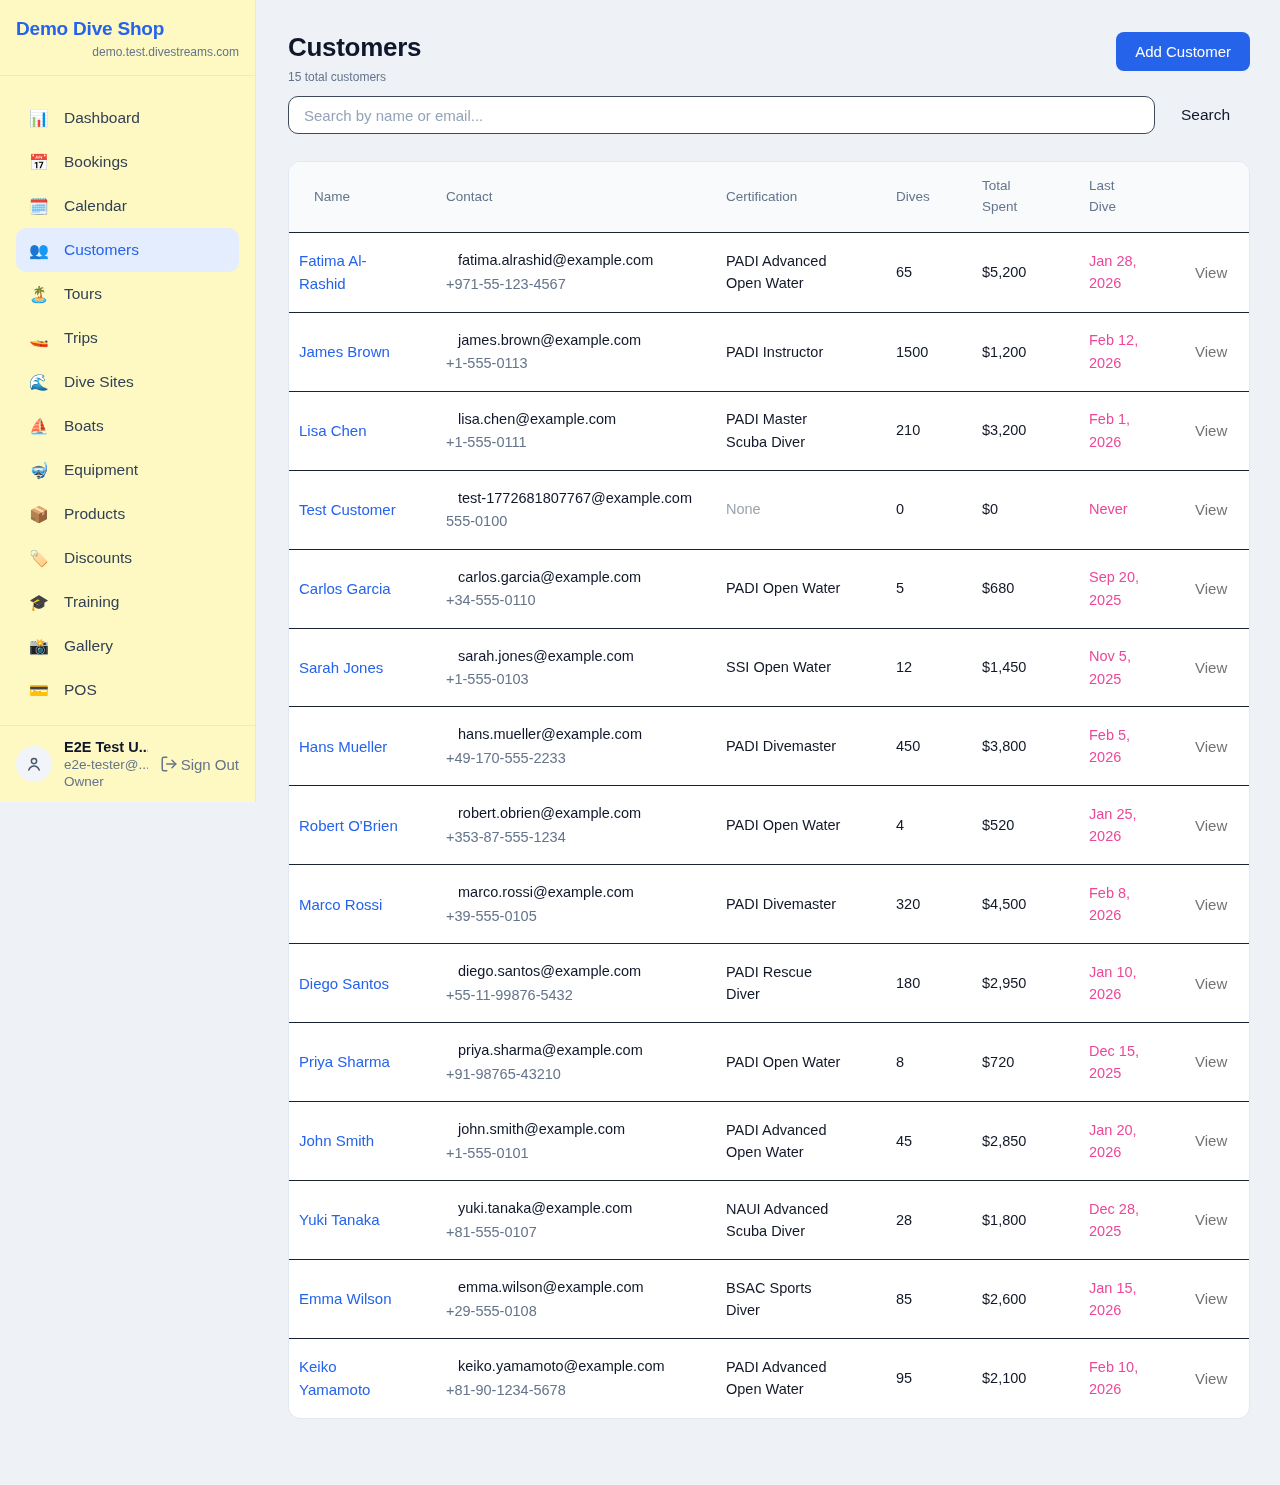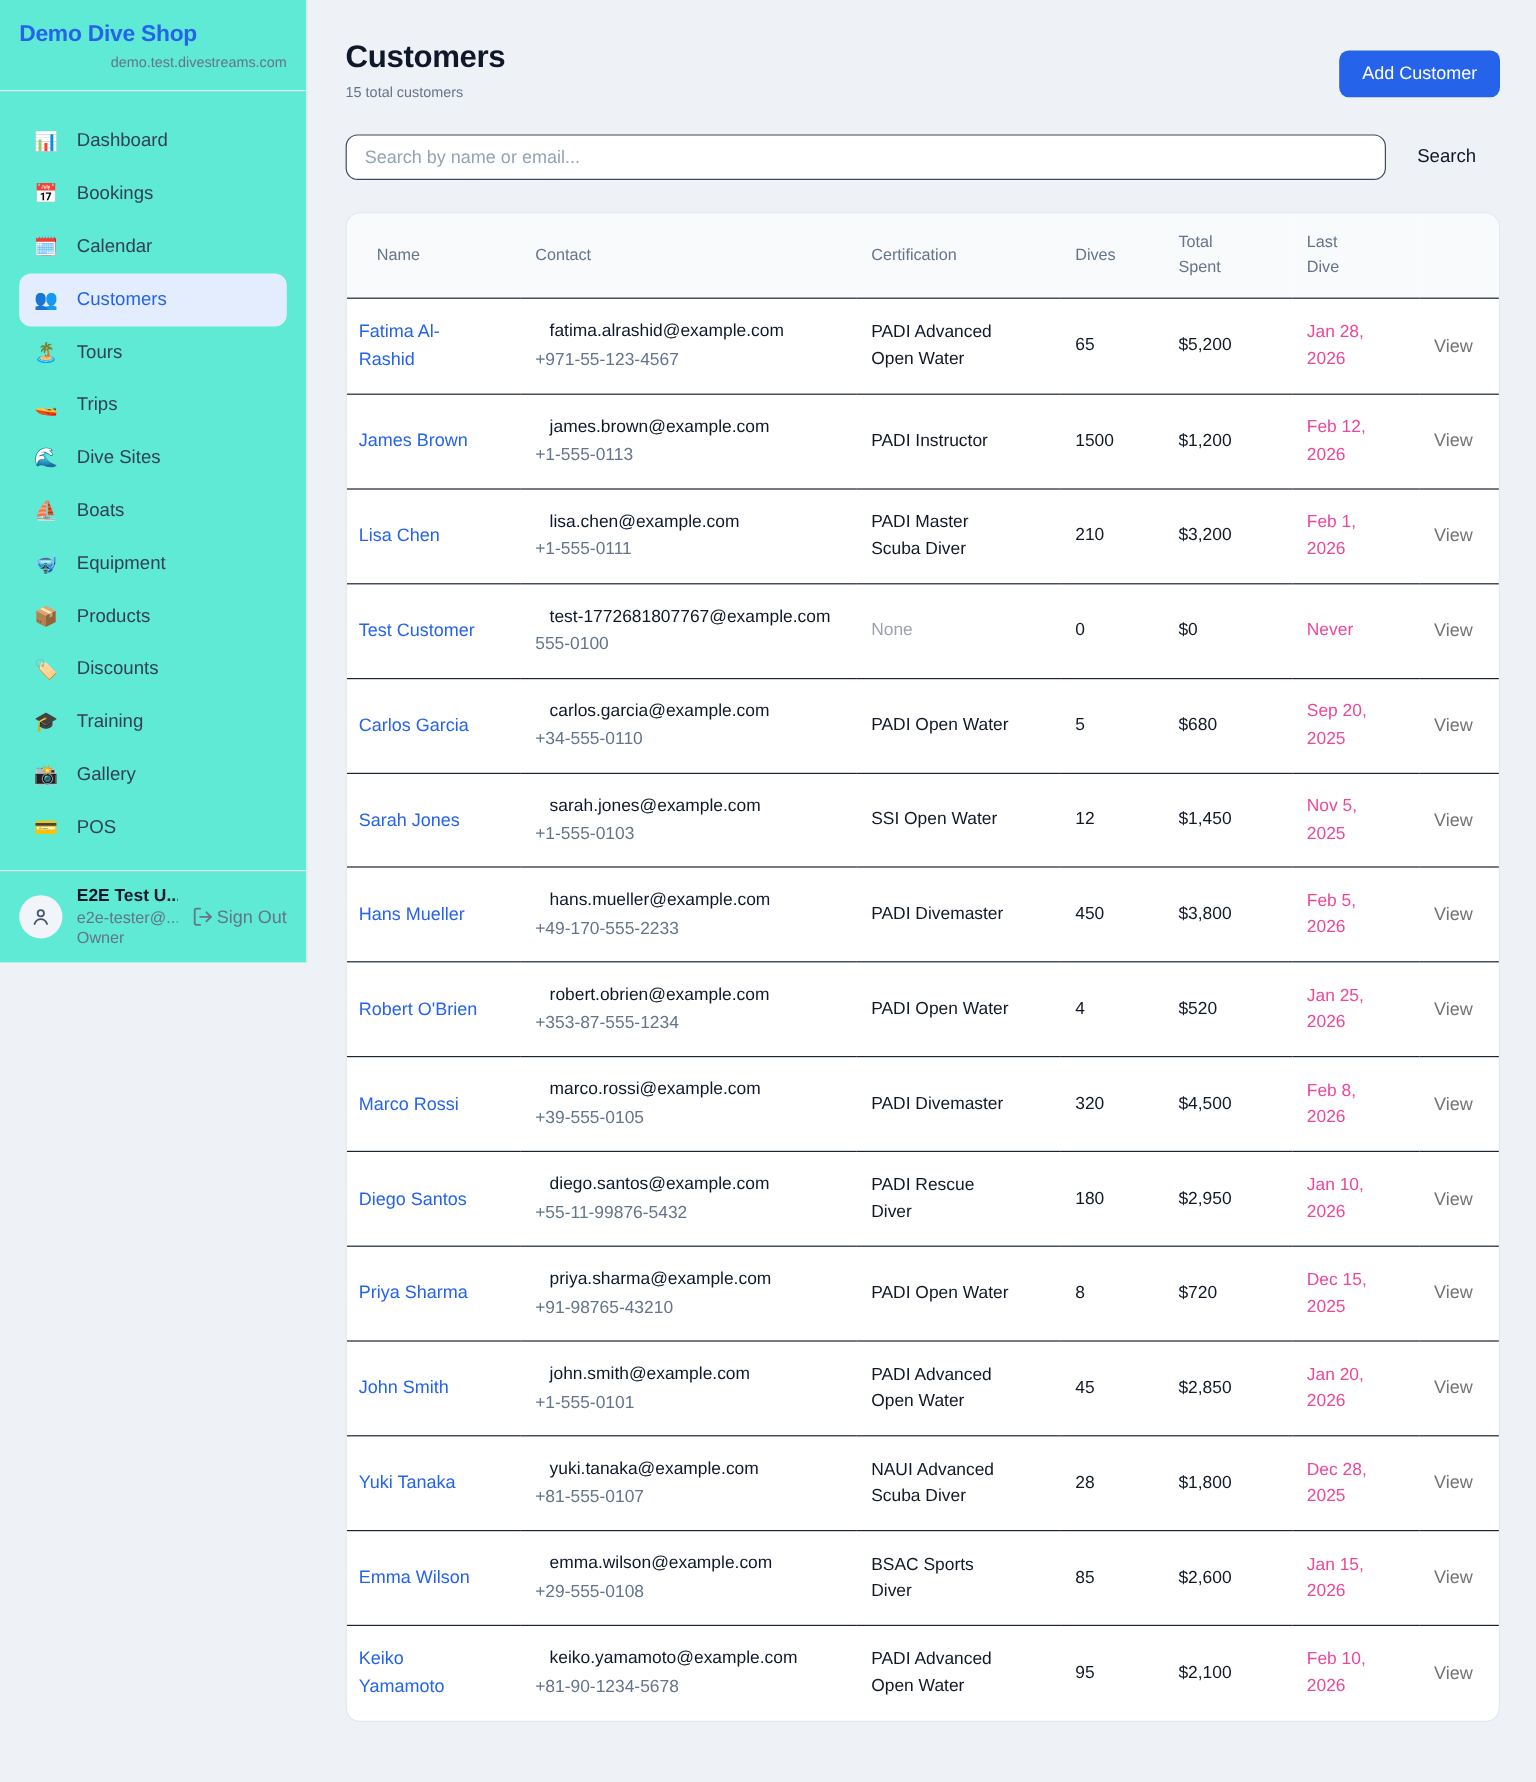--- a/index.html
+++ b/index.html
@@ -11,21 +11,21 @@
     min-height: 1485px;
     position: relative;
   }
 
   
   .sidebar {
     position: absolute;
     left: 0; top: 0;
     width: 256px;
     height: 802px;
-    background: #5eead4;
+    background: #fef9c3;
     border-right: 1px solid #e2e8f0;
     display: flex;
     flex-direction: column;
   }
   .sidebar-header {
     padding: 18px 16px 16px 16px;
     border-bottom: 1px solid #e2e8f0;
   }
   .shop-name {
     font-size: 19px;
@@ -119,24 +119,23 @@
   .btn-primary {
     background: #2563eb;
     color: #ffffff;
     border: none;
     border-radius: 8px;
     padding: 11px 19px;
     font-size: 15px;
     font-weight: 500;
     font-family: inherit;
     cursor: pointer;
-    margin-top: 10px;
   }
   .search-row {
-    margin-top: 28px;
+    margin-top: 12px;
     display: flex;
     align-items: center;
   }
   .search-input {
     flex: 0 0 867px;
     width: 867px;
     height: 38px;
     border: 1px solid #3f4a5c;
     border-radius: 10px;
     background: #ffffff;

